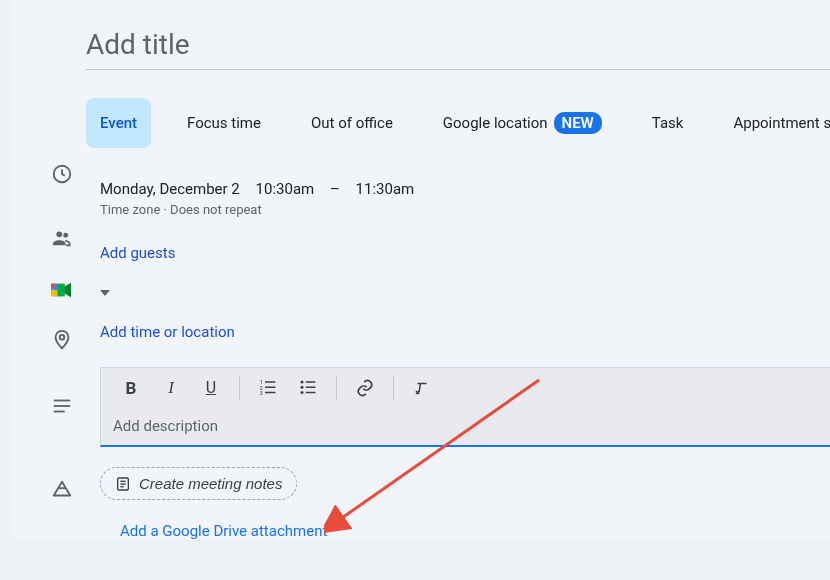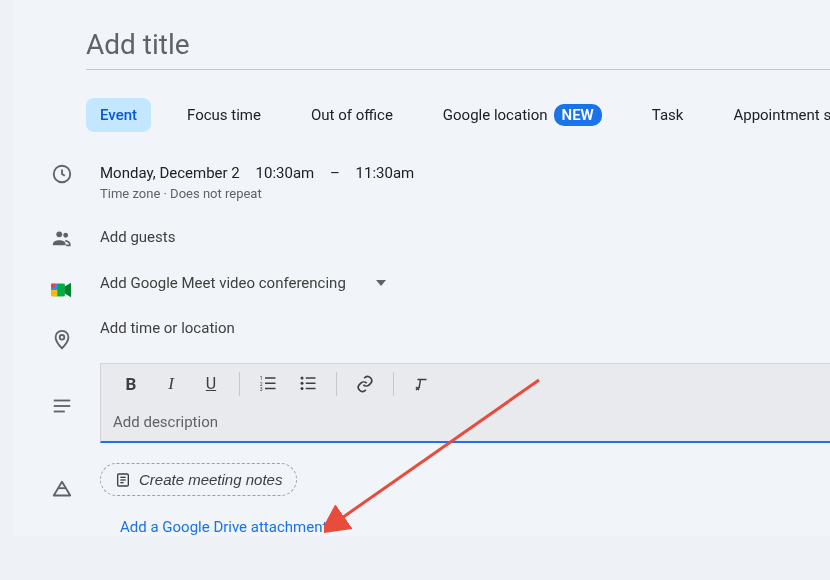--- a/index.html
+++ b/index.html
@@ -37,21 +37,21 @@
     .title-input::placeholder { color: #5f6368; }
     .tabs {
       display: flex;
       gap: 22px;
       margin-top: 26px;
       align-items: center;
     }
     .tab {
       font-size: 15px;
       color: #202124;
-      padding: 8px 14px;
+      padding: 16px 14px;
       border-radius: 8px;
       cursor: pointer;
       white-space: nowrap;
       display: flex;
       align-items: center;
       gap: 6px;
     }
     .tab.active {
       background: #c2e7ff;
       color: #0b57d0;
@@ -69,21 +69,21 @@
       color: #202124;
       font-size: 15px;
     }
     .datetime-line span { margin-right: 12px; }
     .sub-line {
       font-size: 13px;
       color: #5f6368;
       margin-top: 4px;
     }
     .placeholder-text {
-      color: #404040;
+      color: #1d4ed8;
       font-size: 15px;
       cursor: pointer;
     }
     .meet-row {
       display: flex;
       align-items: center;
       gap: 30px;
     }
     .dropdown-caret {
       width: 0; height: 0;
@@ -232,21 +232,20 @@
     <svg class="meet-icon" viewBox="0 0 24 20">
       <rect x="0" y="3" width="15" height="14" rx="2" fill="#34a853"></rect>
       <rect x="0" y="3" width="7" height="7" fill="#4285f4"></rect>
       <rect x="0" y="10" width="7" height="7" fill="#fbbc04"></rect>
       <rect x="7" y="3" width="8" height="14" fill="#00ac47"></rect>
       <path d="M15 6 L22 2 L22 18 L15 14 Z" fill="#00832d"></path>
       <path d="M0 3 L4 3 L4 7 L0 7 Z" fill="#ea4335"></path>
     </svg>
   </div>
   <div style="margin-left:86px; margin-top:28px;" class="meet-row">
-    <span class="placeholder-text">Add Google Meet video conferencing</span>
     <span class="dropdown-caret"></span>
   </div>
 
   <div class="icon-cell" style="top:328px;">
     <svg class="icon-svg" viewBox="0 0 24 24" fill="none" stroke="#5f6368" stroke-width="2">
         <path d="M12 2C8 2 5 5 5 9c0 5 7 12 7 12s7-7 7-12c0-4-3-7-7-7z"></path>
         <circle cx="12" cy="9" r="2.5"></circle>
       </svg>
   </div>
   <div style="margin-left:86px; margin-top:26px;">

